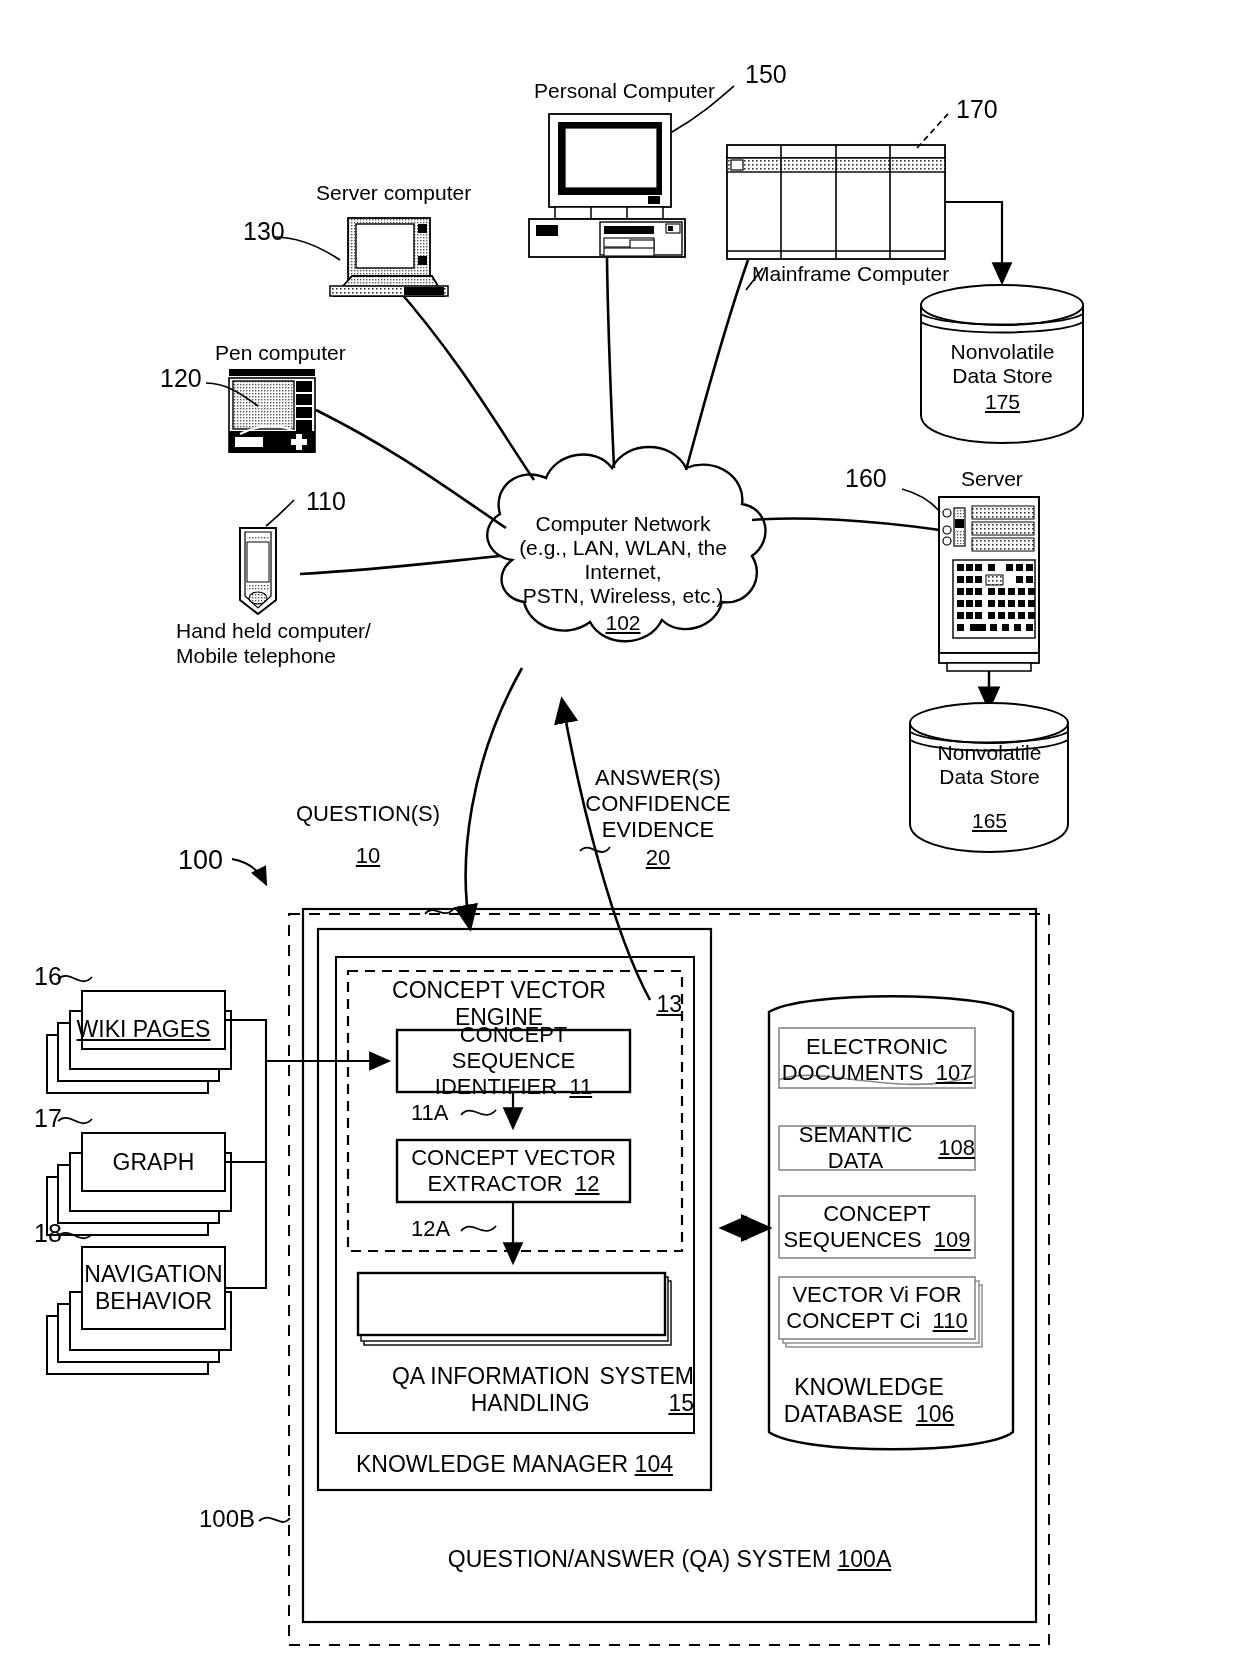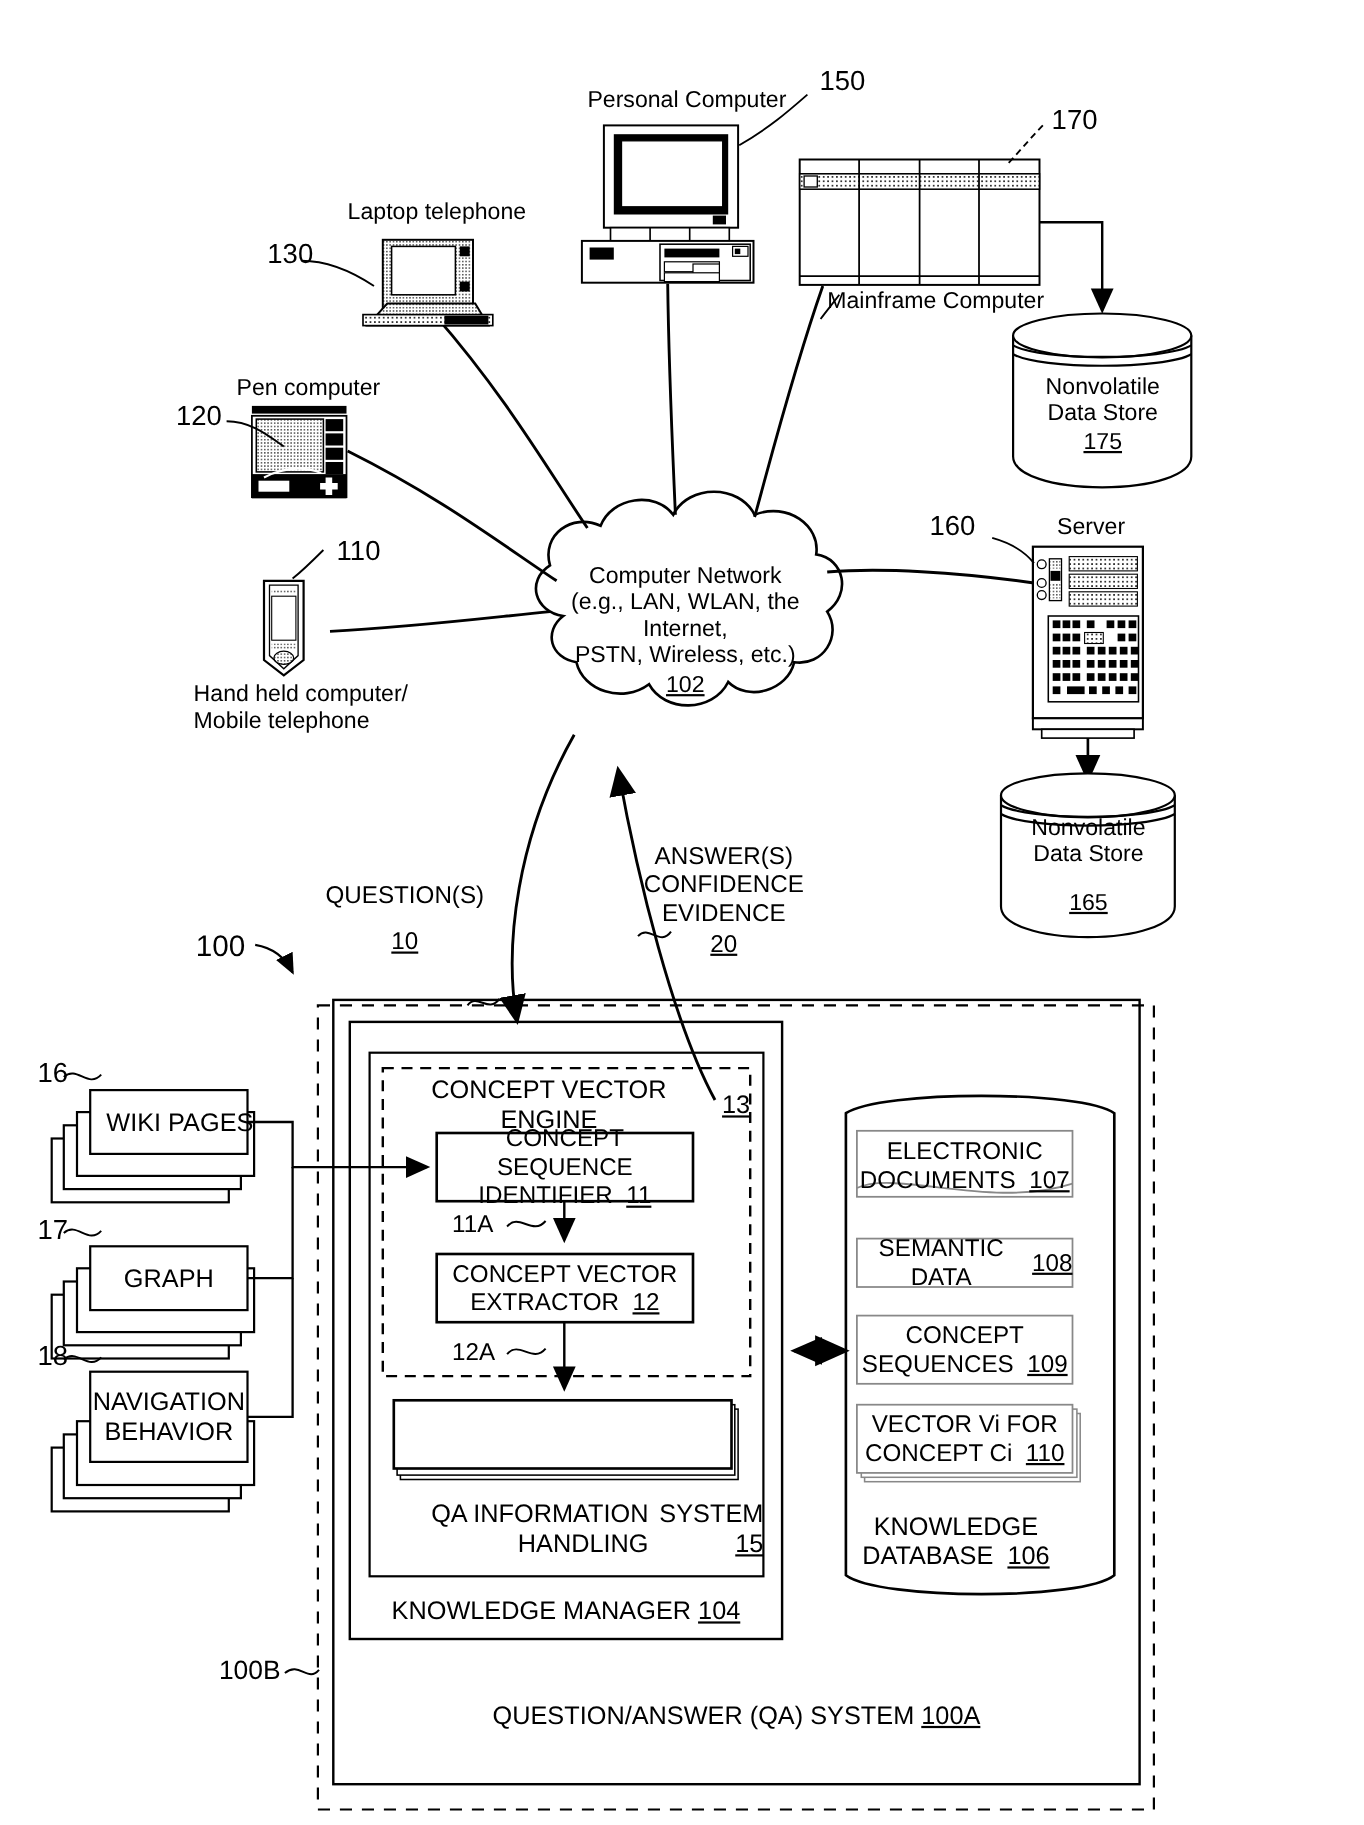--- a/index.html
+++ b/index.html
@@ -318,21 +318,21 @@
     <div class="serif-lbl">PSTN, Wireless, etc.)</div>
     <div class="serif-lbl u" style="margin-top:3px">102</div>
   </div>
 
   <div class="lbl serif-lbl" style="left:534px;top:78px;">Personal Computer</div>
   <div class="ref" style="left:745px;top:60px;">150</div>
 
   <div class="lbl serif-lbl" style="left:752px;top:261px;">Mainframe Computer</div>
   <div class="ref" style="left:956px;top:95px;text-align:center;">170</div>
 
-  <div class="lbl serif-lbl" style="left:316px;top:180px;">Laptop telephone</div>
+  <div class="lbl serif-lbl" style="left:316px;top:180px;">Server computer</div>
   <div class="ref" style="left:243px;top:217px;">130</div>
 
   <div class="lbl serif-lbl" style="left:215px;top:340px;">Pen computer</div>
   <div class="ref" style="left:160px;top:364px;">120</div>
 
   <div class="lbl serif-lbl" style="left:176px;top:618px;">Hand held computer/</div>
   <div class="lbl serif-lbl" style="left:176px;top:643px;">Mobile telephone</div>
   <div class="ref" style="left:306px;top:487px;">110</div>
 
   <div class="lbl serif-lbl" style="left:961px;top:466px;">Server</div>
@@ -443,21 +443,21 @@
   </div>
 
   <div class="centerer" style="left:769px;top:1368px;width:200px;height:66px;flex-direction:column;">
     <div style="font-size:23px;">KNOWLEDGE</div>
     <div style="font-size:23px;">
       <span>DATABASE</span>
       <span>&nbsp;</span><span class="u">106</span>
     </div>
   </div>
 
-  <div class="centerer" style="left:92px;top:991px;width:143px;height:58px;">
+  <div class="centerer" style="left:72px;top:991px;width:143px;height:76px;text-decoration:underline;">
     <span style="font-size:23px;">WIKI PAGES</span>
   </div>
   <div class="ref" style="left:34px;top:962px;">16</div>
 
   <div class="centerer" style="left:82px;top:1133px;width:143px;height:58px;">
     <span style="font-size:23px;">GRAPH</span>
   </div>
   <div class="ref" style="left:34px;top:1104px;">17</div>
 
   <div class="centerer" style="left:82px;top:1247px;width:143px;height:82px;flex-direction:column;">

